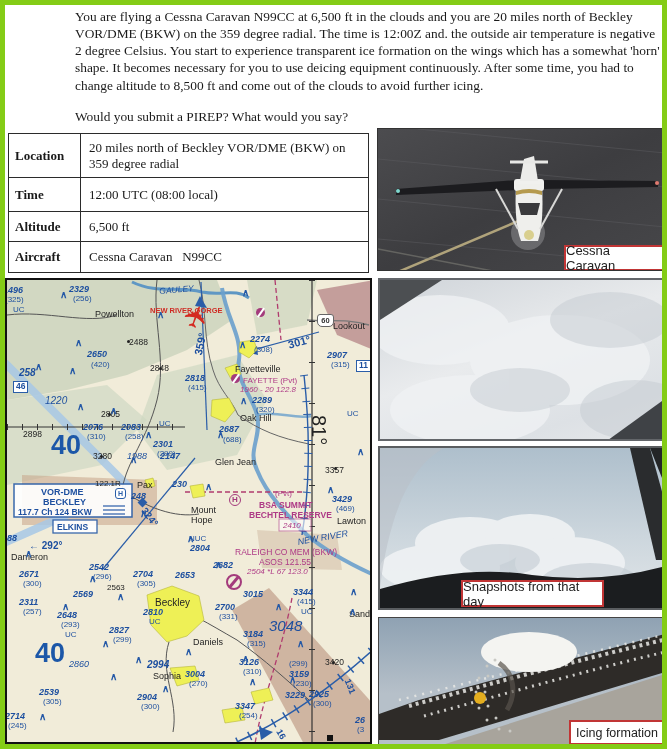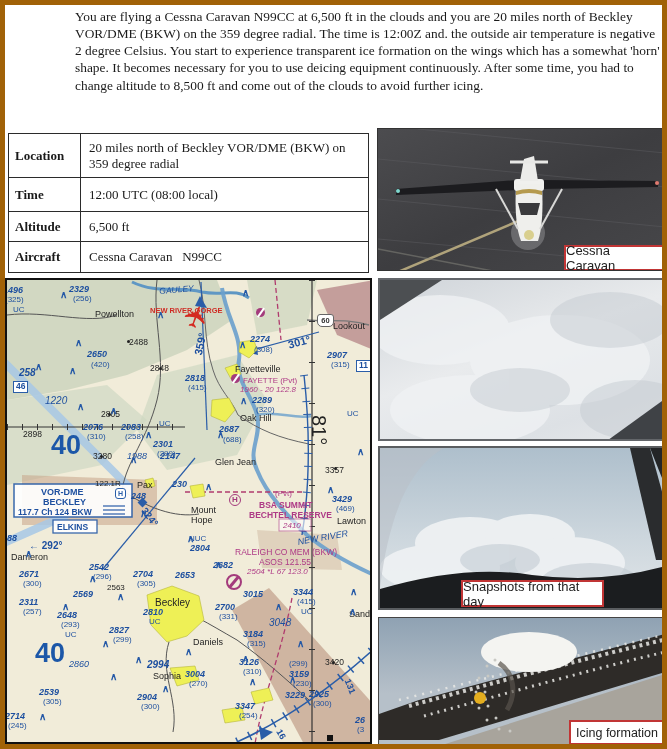--- a/index.html
+++ b/index.html
@@ -1,17 +1,17 @@
 <!DOCTYPE html>
 <html><head>
 <meta charset="utf-8">
 <style>
   html,body{margin:0;padding:0;background:#888;}
   *{box-sizing:border-box;}
-  .frame{position:relative;width:667px;height:749px;background:#a16207;}
+  .frame{position:relative;width:667px;height:749px;background:#84cc16;}
   .doc{position:absolute;left:5px;top:5px;width:657px;height:739px;background:#fff;overflow:hidden;
        font-family:"Liberation Serif",serif;color:#1a1a1a;}
   .para{position:absolute;left:70px;top:3px;width:590px;font-size:13.4px;line-height:1.28;margin:0;}
   .question{position:absolute;left:70px;top:104px;width:500px;font-size:13.4px;margin:0;}
   
   .ftable{position:absolute;left:3px;top:128px;width:361px;border-collapse:collapse;
           font-size:13px;}
   .ftable td{border:1.6px solid #2b2b2b;vertical-align:middle;padding:2px 8px;}
   .ftable td.k{width:72px;font-weight:bold;padding-left:6px;}
   .ftable td.v{white-space:pre-wrap;}
@@ -53,20 +53,21 @@
   .sym.vordot{width:7px;height:7px;background:#2a5da8;transform:rotate(45deg);}
   .sym.blacksq{width:6px;height:6px;background:#111;}
 </style>
 </head>
 <body>
 
 <div class="frame">
 <div class="doc">
 
   <p class="para">You are flying a Cessna Caravan N99CC at 6,500 ft in the clouds and you are 20 miles north of Beckley VOR/DME (BKW) on the 359 degree radial. The time is 12:00Z and. the outside air temperature is negative 2 degree Celsius. You start to experience transparent ice formation on the wings which has a somewhat 'horn' shape. It becomes necessary for you to use deicing equipment continuously. After some time, you had to change altitude to 8,500 ft and come out of the clouds to avoid further icing.</p>
+  <p class="question">Would you submit a PIREP? What would you say?</p>
 
   <table class="ftable">
     <tbody>
           <tr>
       <td class="k" style="height:44px">Location</td>
       <td class="v">20 miles north of Beckley VOR/DME (BKW) on 359 degree radial</td>
     </tr>
     <tr>
       <td class="k" style="height:34px">Time</td>
       <td class="v">12:00 UTC (08:00 local)</td>
@@ -236,21 +237,21 @@
           <span class="map-label" style="left: 228px; top: 268px; color: rgb(174, 58, 134); font-size: 8.5px;">RALEIGH CO MEM (BKW)</span>
           <span class="map-label" style="left: 252px; top: 278px; color: rgb(174, 58, 134); font-size: 8.5px;">ASOS 121.55</span>
           <span class="map-label" style="left: 240px; top: 288px; color: rgb(174, 58, 134); font-size: 8px; font-style: italic;">2504 *L 67 123.0</span>
           <span class="map-label" style="left: 206px; top: 281px; color: rgb(29, 79, 159); font-size: 9px; font-weight: bold; font-style: italic;">2682</span>
           <span class="map-label" style="left: 236px; top: 310px; color: rgb(29, 79, 159); font-size: 9px; font-weight: bold; font-style: italic;">3015</span>
           <span class="map-label" style="left: 286px; top: 308px; color: rgb(29, 79, 159); font-size: 9px; font-weight: bold; font-style: italic;">3344</span>
           <span class="map-label" style="left: 290px; top: 318px; color: rgb(29, 79, 159); font-size: 8px;">(415)</span>
           <span class="map-label" style="left: 294px; top: 328px; color: rgb(29, 79, 159); font-size: 8px;">UC</span>
           <span class="map-label" style="left: 208px; top: 323px; color: rgb(29, 79, 159); font-size: 9px; font-weight: bold; font-style: italic;">2700</span>
           <span class="map-label" style="left: 212px; top: 333px; color: rgb(29, 79, 159); font-size: 8px;">(331)</span>
-          <span class="map-label" style="left: 262px; top: 338px; color: rgb(29, 79, 159); font-size: 10px; font-style: italic;">3048</span>
+          <span class="map-label" style="left: 262px; top: 338px; color: rgb(29, 79, 159); font-size: 15px; font-style: italic;">3048</span>
           <span class="map-label" style="left: 342px; top: 330px; color: rgb(36, 36, 36); font-size: 9px;">Sand</span>
           <span class="map-label" style="left: 12px; top: 318px; color: rgb(29, 79, 159); font-size: 9px; font-weight: bold; font-style: italic;">2311</span>
           <span class="map-label" style="left: 16px; top: 328px; color: rgb(29, 79, 159); font-size: 8px;">(257)</span>
           <span class="map-label" style="left: 50px; top: 331px; color: rgb(29, 79, 159); font-size: 9px; font-weight: bold; font-style: italic;">2648</span>
           <span class="map-label" style="left: 54px; top: 341px; color: rgb(29, 79, 159); font-size: 8px;">(293)</span>
           <span class="map-label" style="left: 58px; top: 351px; color: rgb(29, 79, 159); font-size: 8px;">UC</span>
           <span class="map-label" style="left: 136px; top: 328px; color: rgb(29, 79, 159); font-size: 9px; font-weight: bold; font-style: italic;">2810</span>
           <span class="map-label" style="left: 142px; top: 338px; color: rgb(29, 79, 159); font-size: 8px;">UC</span>
           <span class="map-label" style="left: 148px; top: 318px; color: rgb(36, 36, 36); font-size: 10px;">Beckley</span>
           <span class="map-label" style="left: 102px; top: 346px; color: rgb(29, 79, 159); font-size: 9px; font-weight: bold; font-style: italic;">2827</span>

